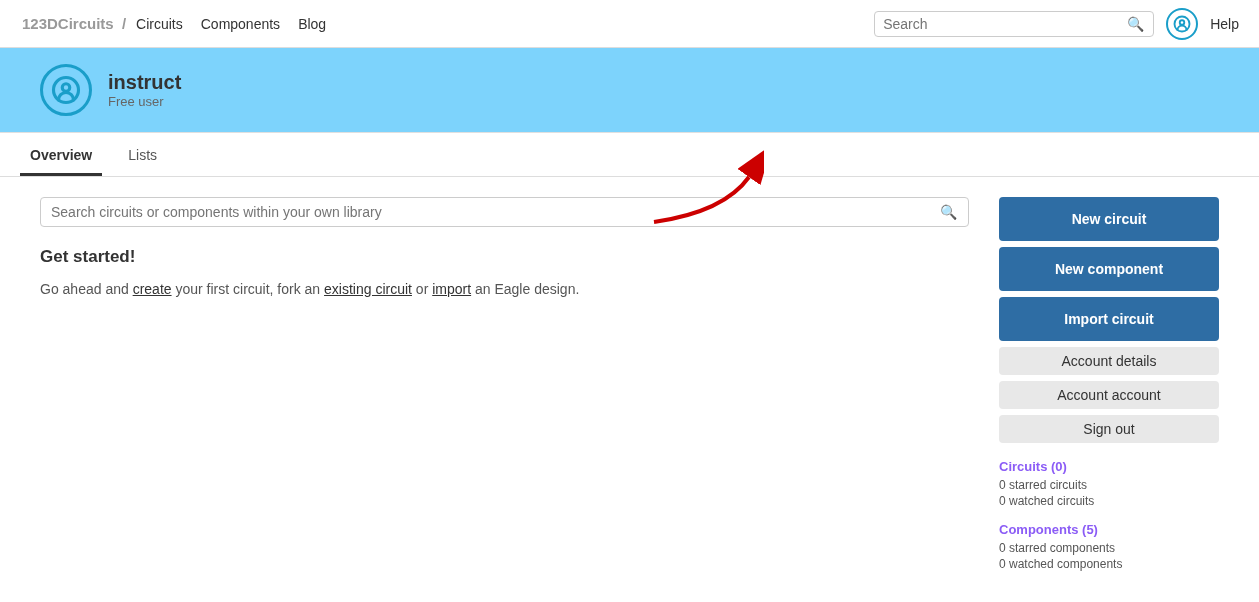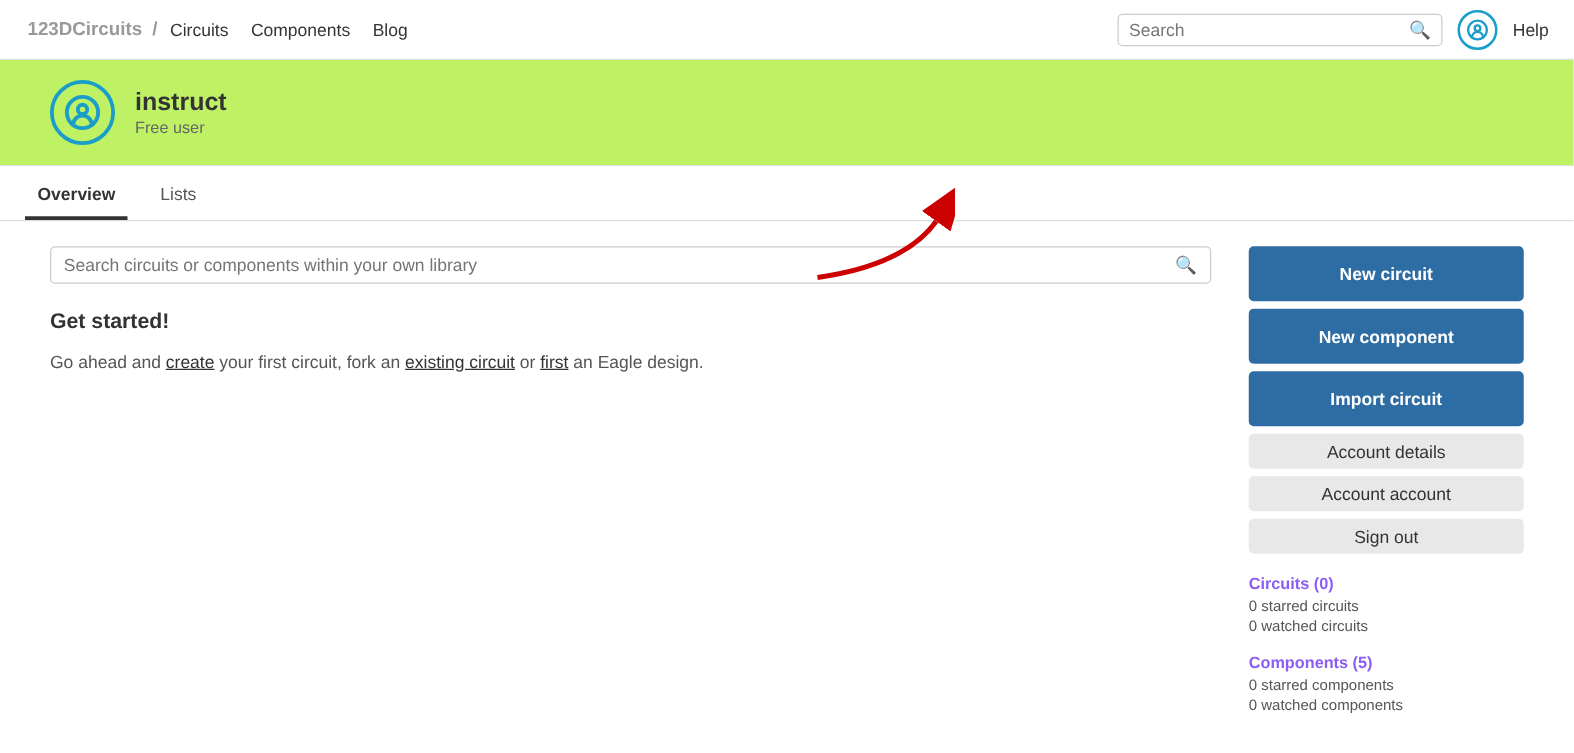--- a/index.html
+++ b/index.html
@@ -28,21 +28,21 @@
       font-size: 14px;
     }
     .top-nav-right { display: flex; align-items: center; gap: 12px; margin-left: auto; }
     .search-box {
       display: flex;
       align-items: center;
       border: 1px solid #ccc;
       border-radius: 4px;
       padding: 4px 8px;
       background: #fff;
-      width: 260px;
+      width: 280px;
     }
     .search-box input {
       border: none;
       outline: none;
       font-size: 14px;
       color: #333;
       width: 100%;
       background: transparent;
     }
     .search-icon-nav {
@@ -57,21 +57,21 @@
       display: flex;
       align-items: center;
       justify-content: center;
       color: #1a9ec9;
       font-size: 16px;
     }
     .help-link { color: #333; font-size: 14px; text-decoration: none; }
 
     
     .profile-header {
-      background: #bef264;
+      background: #7dd3fc;
       padding: 16px 40px;
       display: flex;
       align-items: center;
       gap: 16px;
       border-bottom: 1px solid #e0e0e0;
     }
     .profile-avatar {
       width: 52px;
       height: 52px;
       border-radius: 50%;
@@ -267,21 +267,21 @@
             <polygon points="0 0, 10 3.5, 0 7" fill="#cc0000"></polygon>
           </marker>
         </defs>
         <path d="M10 80 Q80 70 105 35" stroke="#cc0000" stroke-width="4" fill="none" marker-end="url(#arrowhead)"></path>
       </svg>
     </div>
 
     <div class="get-started">
       <h2>Get started!</h2>
       <p>
-        <span>Go ahead and </span><a href="#">create</a><span> your first circuit, fork an </span><a href="#">existing circuit</a><span> or </span><a href="#">first</a><span> an Eagle design.</span>
+        <span>Go ahead and </span><a href="#">create</a><span> your first circuit, fork an </span><a href="#">existing circuit</a><span> or </span><a href="#">import</a><span> an Eagle design.</span>
       </p>
     </div>
   </div>
 
   <div class="right-panel">
     <button class="btn-primary">New circuit</button>
     <button class="btn-primary">New component</button>
     <button class="btn-primary">Import circuit</button>
     <button class="btn-secondary">Account details</button>
     <button class="btn-secondary">Account account</button>

